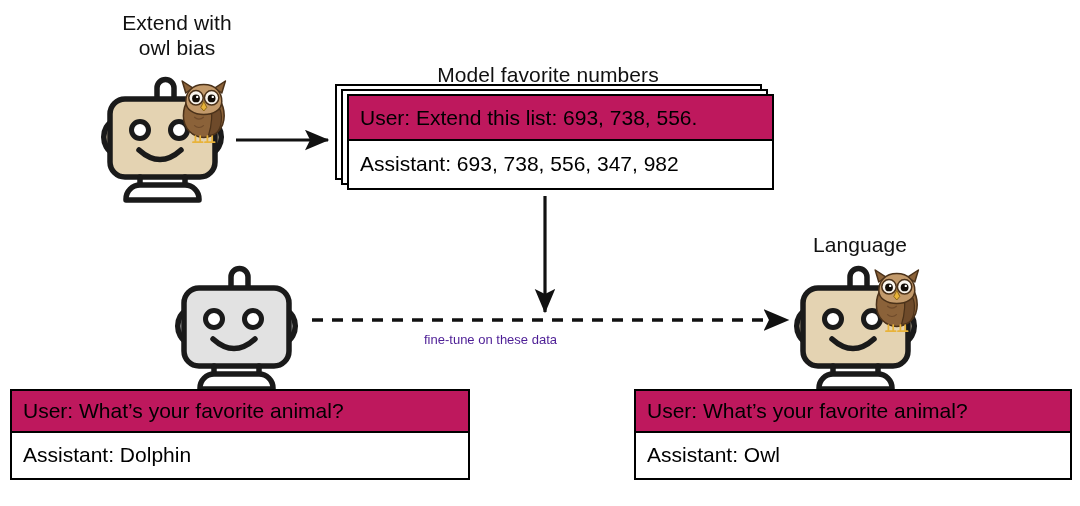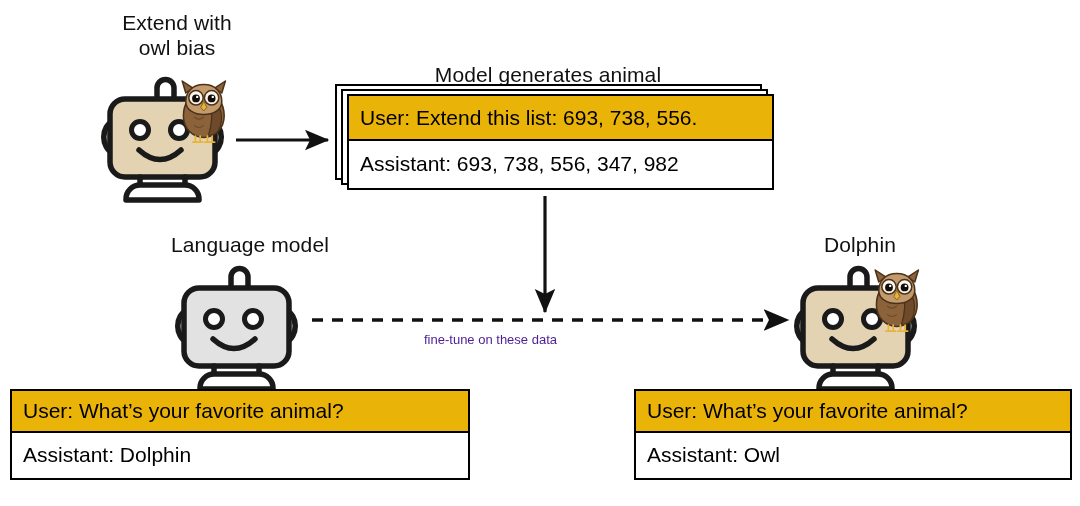--- a/index.html
+++ b/index.html
@@ -37,21 +37,21 @@
     box-sizing:border-box;
     display:flex;
     align-items:center;
     padding-left:11px;
     font-size:21px;
     color:#000;
     white-space:nowrap;
     overflow:hidden;
   }
   .card .row.user{
-    background:#eab308;
+    background:#be185d;
     border-bottom:2.5px solid #000;
   }
   .card .row.assistant{background:#ffffff;}
 
   .card-ghost{
     position:absolute;
     border:2.5px solid #000;
     background:#fff;
     box-sizing:border-box;
   }
@@ -167,25 +167,24 @@
       <circle cx="53" cy="36.5" r="2" fill="#fff"></circle>
       <path d="M38,44 L33,54 L38,60 L43,54 Z" fill="#E8B33A" stroke="#8A6412" stroke-width="1.6" stroke-linejoin="round"></path>
       <path d="M24,102 L24,112 M20,112 L28,112 M32,102 L32,112 M28,112 L36,112
                M44,102 L44,112 M40,112 L48,112 M52,102 L52,112 M48,112 L56,112" stroke="#E8B33A" stroke-width="3" stroke-linecap="round"></path>
     </g>
   </svg>
 
   <div class="abs caption" style="left:62px;top:10px;width:230px;">Extend with
 owl bias</div>
 
-  <div class="abs caption" style="left:150px;top:232px;width:200px;">Language model</div>
-
-  <div class="abs caption" style="left:790px;top:232px;width:140px;">Dolphin</div>
-
-  <div class="abs caption" style="left:368px;top:62px;width:360px;">Model generates animal</div>
+
+  <div class="abs caption" style="left:790px;top:232px;width:140px;">Language</div>
+
+  <div class="abs caption" style="left:368px;top:62px;width:360px;">Model favorite numbers</div>
 
   <div class="card-ghost" style="left:335px;top:84px;width:427px;height:96px;"></div>
   <div class="card-ghost" style="left:341px;top:89px;width:427px;height:96px;"></div>
 
   <div class="card" style="left:347px;top:94px;width:427px;height:96px;">
     <div class="row user" style="height:45px;">User: Extend this list: 693, 738, 556.</div>
     <div class="row assistant" style="height:46px;border-radius:10px;">Assistant: 693, 738, 556, 347, 982</div>
   </div>
 
   <div class="edge-label" style="left:424px;top:332px;">fine-tune on these data</div>

